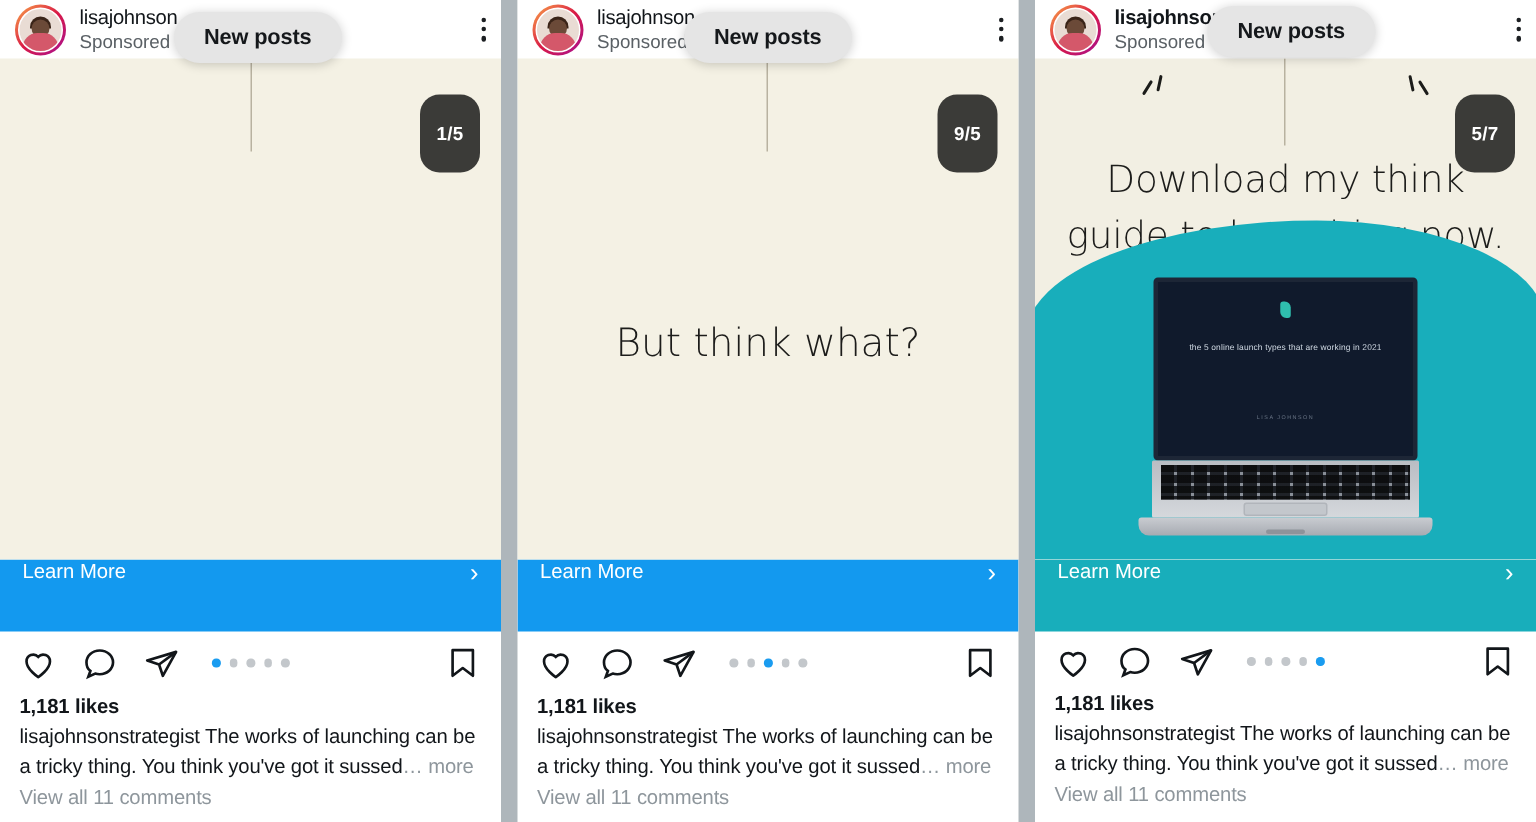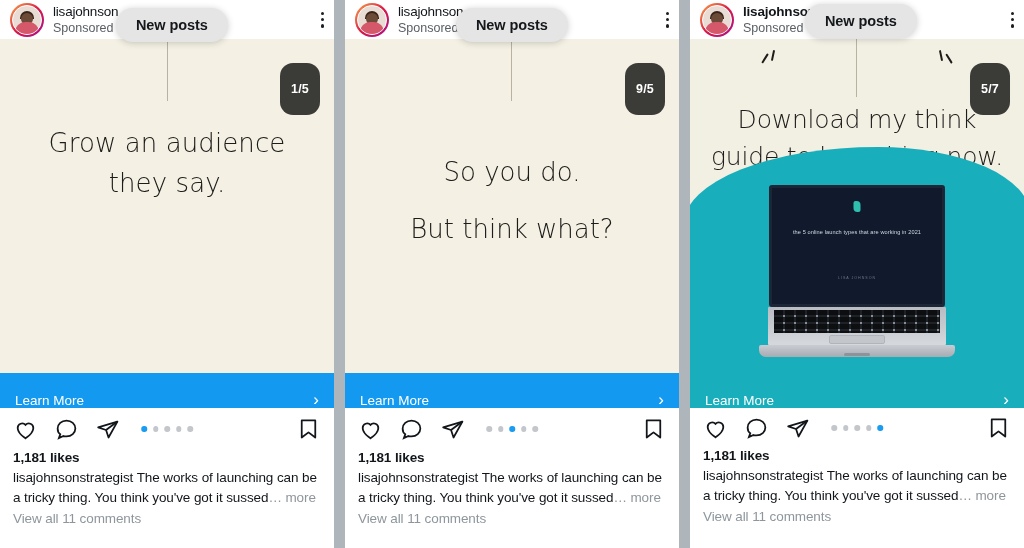--- a/index.html
+++ b/index.html
@@ -106,22 +106,22 @@
   .spark { position:absolute; width:26px; height:26px; }
   .spark i { position:absolute; display:block; width:2.3px; height:11px; background:#1c1c1a; border-radius:2px; }
   .spark.left  { left:72px; top:14px; }
   .spark.right { right:72px; top:14px; }
   .spark.left  i:nth-child(1){ transform:rotate(32deg);  left:2px;  top:0; }
   .spark.left  i:nth-child(2){ transform:rotate(12deg);  left:10px; top:-3px; }
   .spark.right i:nth-child(1){ transform:rotate(-32deg); right:2px; top:0; }
   .spark.right i:nth-child(2){ transform:rotate(-12deg); right:10px;top:-3px; }
 
   
-  .cta { display:flex; align-items:flex-end; justify-content:space-between;
-         padding:0 15px; height:35px; color:#fff; font-size:13.5px; cursor:pointer; }
+  .cta { display:flex; align-items:flex-start; justify-content:space-between;
+         padding:0 15px; height:48px; color:#fff; font-size:13.5px; cursor:pointer; }
   .cta .chev { font-size:17px; line-height:1; font-weight:300; }
 
   
   .actions { position:relative; height:42px; display:flex; align-items:center; padding:0 13px; }
   .act { width:25px; height:25px; margin-right:16px; cursor:pointer; flex:none; }
   .act svg { display:block; width:25px; height:25px; }
   .save { position:absolute; right:13px; top:50%; transform:translateY(-50%); width:25px; height:25px; cursor:pointer; }
   .pager { position:absolute; left:50%; transform:translateX(-50%); display:flex; gap:6px; align-items:center; }
   .pager span { width:5.5px; height:5.5px; border-radius:50%; background:#c3c7cb; display:block; }
   .pager span.on { background:#1a9cf0; }
@@ -158,24 +158,20 @@
       <div class="dots-menu">
           <i></i>
           <i></i>
           <i></i>
         </div>
     </div>
 
     <div class="slide">
       <div class="vline"></div>
       <div class="count-badge">1/5</div>
-      <div class="slide-copy">
-        <div>Grow an audience</div>
-        <div>they say.</div>
-      </div>
     </div>
 
     <div class="cta" style="background:#1399ef">
       <span>Learn More</span>
       <span class="chev">›</span>
     </div>
 
     <div class="actions">
       <div class="act">
           <svg viewBox="0 0 24 24" fill="none" stroke="#12161a" stroke-width="1.7">
@@ -231,21 +227,20 @@
       <div class="dots-menu">
           <i></i>
           <i></i>
           <i></i>
         </div>
     </div>
 
     <div class="slide">
       <div class="vline"></div>
       <div class="count-badge">9/5</div>
-      <div class="l1">So you do.</div>
       <div class="l2">But think what?</div>
     </div>
 
     <div class="cta" style="background:#1399ef">
       <span>Learn More</span>
       <span class="chev">›</span>
     </div>
 
     <div class="actions">
       <div class="act">

